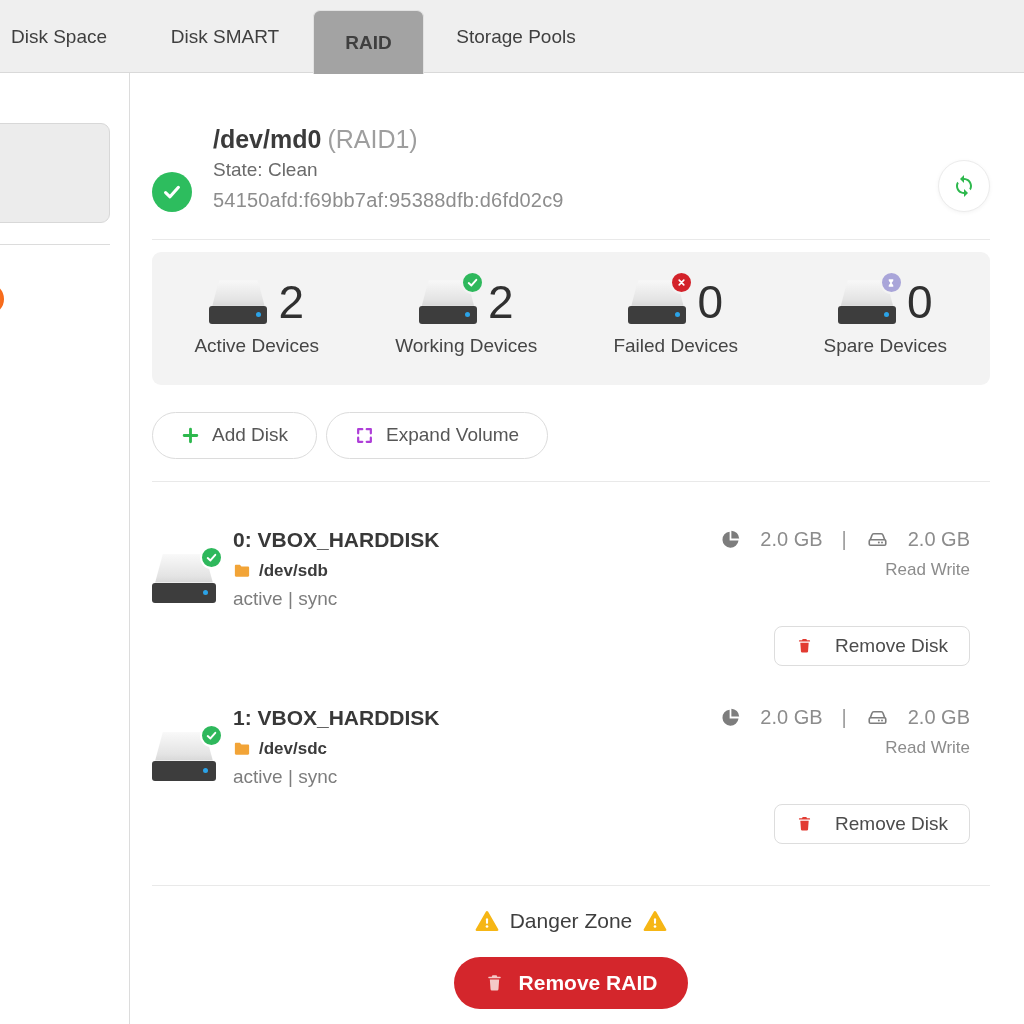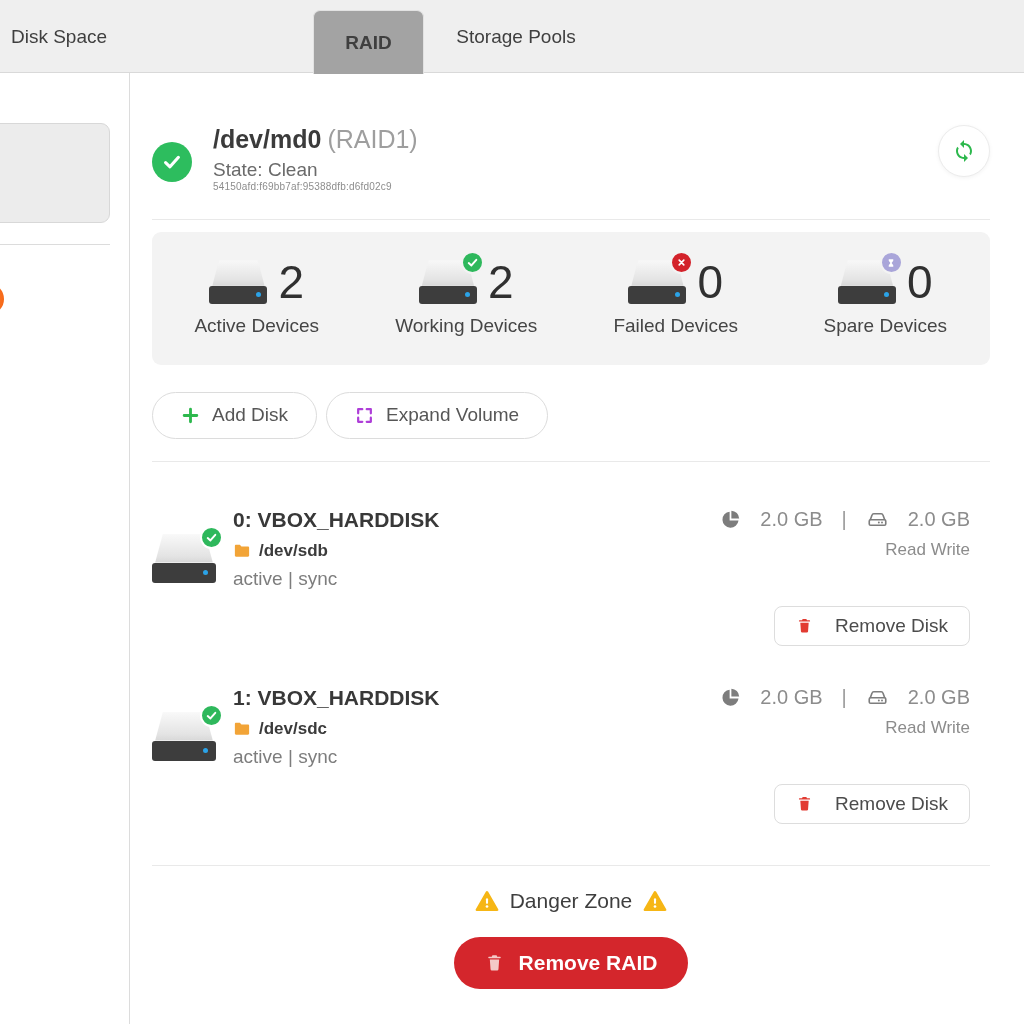--- a/index.html
+++ b/index.html
@@ -23,29 +23,29 @@
   .sidebar { position:relative; width:130px; flex:0 0 auto; border-right:1px solid #dcdcdc; overflow:hidden; }
   .side-card { position:absolute; top:50px; left:-20px; width:130px; height:100px;
     background:#ececec; border:1px solid #d8d8d8; border-radius:9px; }
   .side-divider { position:absolute; top:171px; left:0; width:110px; height:1px; background:#dcdcdc; }
   .side-orange { position:absolute; top:210px; left:-28px; width:32px; height:32px; border-radius:50%;
     background:radial-gradient(circle at 35% 50%, #ff8a3c, #f4600f); }
 
   .main { position:relative; flex:1; padding:0 34px 0 22px; }
 
   
-  .raid-header { display:flex; align-items:flex-start; margin-top:52px; }
+  .raid-header { display:flex; align-items:flex-end; margin-top:52px; }
   .status-circle { width:40px; height:40px; border-radius:50%; background:#2dbd5e; flex:0 0 auto;
     display:flex; align-items:center; justify-content:center; margin-top:17px; }
   .raid-head-text { margin-left:21px; }
   .raid-title-line { font-size:25px; line-height:1.15; }
   .raid-name { font-weight:bold; color:#3b3b3b; }
   .raid-level { color:#9e9e9e; font-weight:300; margin-left:6px; }
   .raid-state { font-size:19px; color:#6a6a6a; margin-top:5px; }
-  .raid-uuid { font-size:10px; color:#8d8d8d; margin-top:0; letter-spacing:.2px; }
+  .raid-uuid { font-size:20px; color:#8d8d8d; margin-top:8px; letter-spacing:.2px; }
   .refresh-btn { margin-left:auto; width:52px; height:52px; border-radius:50%; background:#fff;
     border:1px solid #ececec; box-shadow:0 1px 4px rgba(0,0,0,.05); display:flex; align-items:center;
     justify-content:center; cursor:pointer; }
 
   .hdiv { height:1px; background:#e9e9e9; }
   .hdiv-1 { margin-top:27px; }
   .hdiv-2 { margin-top:22px; }
   .hdiv-3 { margin-top:41px; }
 
   
@@ -107,20 +107,23 @@
 </style>
 </head>
 <body>
 
 <div class="app">
 
   <div class="tabbar">
     <div class="tab tab-1">
         <span>Disk Space</span>
       </div>
+    <div class="tab tab-2">
+        <span>Disk SMART</span>
+      </div>
     <div class="tab tab--active tab-3">
         <span>RAID</span>
       </div>
     <div class="tab tab-4">
         <span>Storage Pools</span>
       </div>
   </div>
 
   <div class="content">
 

